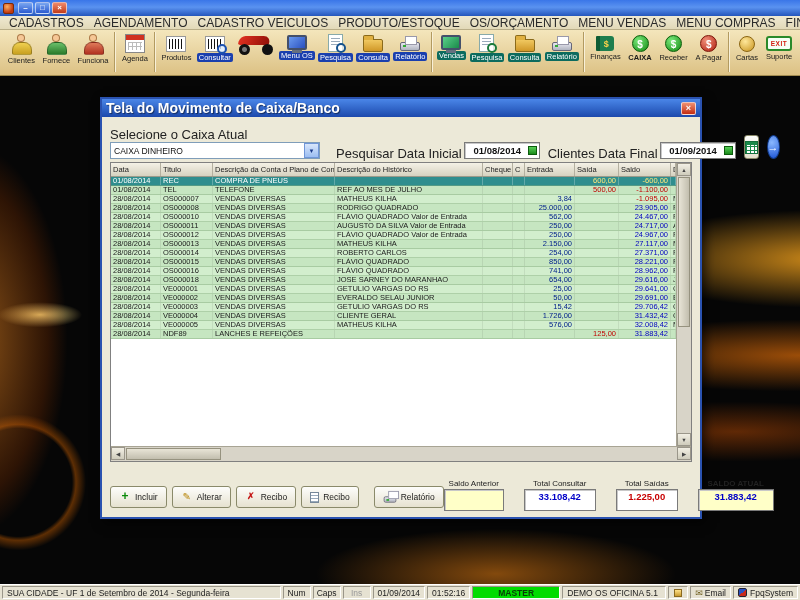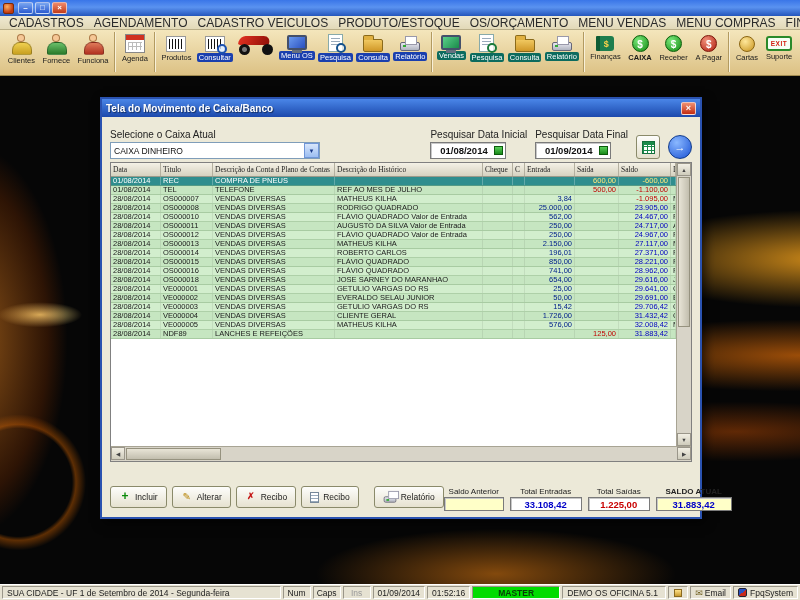--- a/index.html
+++ b/index.html
@@ -104,59 +104,59 @@
     radial-gradient(ellipse 340px 50px at 100% 55%, rgba(235,115,10,.65), transparent 72%),
     radial-gradient(ellipse 260px 40px at 92% 70%, rgba(185,75,5,.5), transparent 75%),
     radial-gradient(ellipse 240px 60px at 62% 98%, rgba(255,140,20,.5), transparent 75%),
     #060606;}
 
   
   .dialog{position:absolute;left:100px;top:21px;width:602px;height:422px;border:2px solid #2a52b0;
     background:#ece9d8;box-shadow:3px 4px 10px rgba(0,0,0,.65);display:flex;flex-direction:column;}
   .dlg-title{height:18px;flex:0 0 auto;background:linear-gradient(180deg,#4a86e8,#1c49ac);
     display:flex;align-items:center;padding:0 4px;}
-  .dlg-title-text{color:#fff;font-size:10px;font-weight:bold;flex:1 1 auto;
+  .dlg-title-text{color:#fff;font-size:14px;font-weight:bold;flex:1 1 auto;
     text-shadow:1px 1px 1px rgba(0,0,0,.5);white-space:nowrap;overflow:hidden;}
   .dlg-close{width:15px;height:13px;border-radius:2px;border:1px solid rgba(255,255,255,.7);
     background:linear-gradient(#f09070,#c22b12);color:#fff;font-size:9px;line-height:11px;
     text-align:center;font-weight:bold;}
   .dlg-close::before{content:"×";}
   .dlg-body{flex:1 1 auto;padding:5px 8px 6px 8px;display:flex;flex-direction:column;}
 
   
   .controls{height:40px;flex:0 0 auto;display:flex;align-items:flex-end;gap:8px;padding-bottom:3px;}
-  .lbl-sm{font-size:10px;color:#222;line-height:11px;white-space:nowrap;}
+  .lbl-sm{font-size:13px;color:#222;line-height:11px;white-space:nowrap;}
   .caixa-group{display:flex;flex-direction:column;gap:2px;}
   .combo{width:210px;height:17px;background:#fff;border:1px solid #7f9db9;display:flex;align-items:center;}
   .combo-text{flex:1 1 auto;font-size:8.5px;padding:0 3px;color:#111;white-space:nowrap;overflow:hidden;}
   .combo-btn{width:15px;height:15px;margin-right:0;background:linear-gradient(#d8e6fb,#9cbef2);
     border:1px solid #7096d8;font-size:6px;color:#1a3a8a;display:flex;align-items:center;justify-content:center;}
   .ctl-spacer{flex:1 1 auto;}
-  .date-group{display:flex;flex-direction:column;align-items:flex-start;gap:2px;}
+  .date-group{display:flex;align-items:flex-end;gap:2px;}
   .date-field{width:76px;height:17px;background:#fff;border:1px solid #7a7a7a;
     box-shadow:inset 1px 1px 0 #c8c8c8;display:flex;align-items:center;padding:0 2px;}
   .date-text{flex:1 1 auto;font-size:9.5px;font-weight:bold;color:#111;text-align:center;}
   .date-pick{width:9px;height:9px;background:linear-gradient(#5ad05a,#1a8a1a);border:1px solid #0c5c0c;flex:0 0 auto;}
   .tool-sq{width:24px;height:24px;border:1px solid #8a8a6a;border-radius:3px;
     background:linear-gradient(#fdfdfb,#e4e0cc);display:flex;align-items:center;justify-content:center;padding:0;}
   .ic-export{width:13px;height:13px;background:
     linear-gradient(#1a8a4a 0 3px, transparent 3px),
     repeating-linear-gradient(90deg,#1a8a4a 0 1px,transparent 1px 4px),
     repeating-linear-gradient(#1a8a4a 0 1px,transparent 1px 4px);
     background-color:#fff;border:1px solid #14703c;}
   .tool-round{width:24px;height:24px;border-radius:50%;border:1px solid #123c8c;padding:0;
     background:radial-gradient(circle at 35% 30%,#8ab8ff,#1a52d4);color:#fff;font-weight:bold;
     font-size:11px;line-height:22px;text-align:center;}
 
   
   .table-outer{flex:0 0 auto;height:300px;border:1px solid #808080;background:#fff;
     display:grid;grid-template-columns:1fr 15px;grid-template-rows:14px 1fr 15px;}
   .grid-header{grid-column:1;grid-row:1;display:grid;
     grid-template-columns:50px 52px 122px 148px 30px 12px 50px 44px 52px 1fr;
-    background:linear-gradient(#f4f1e6,#d6d2c0);border-bottom:1px solid #9a9a8a;font-family:Liberation Serif, serif;}
+    background:linear-gradient(#f4f1e6,#d6d2c0);border-bottom:1px solid #9a9a8a;}
   .hcell{font-size:7.5px;line-height:13px;color:#222;padding:0 2px;border-right:1px solid #b4b0a0;
     white-space:nowrap;overflow:hidden;}
   .grid-body{grid-column:1;grid-row:2;overflow:hidden;background:#fff;}
   .grow{display:grid;grid-template-columns:50px 52px 122px 148px 30px 12px 50px 44px 52px 1fr;
     height:9px;background:#d2eecd;border-bottom:1px solid rgba(130,170,125,.45);}
   .grow.alt{background:#c6e6c1;}
   .gcell{font-size:7.5px;line-height:8px;color:#1a1a1a;padding:0 2px;white-space:nowrap;overflow:hidden;
     border-right:1px solid rgba(0,0,0,.07);}
   .gcell.num{text-align:right;}
   .gcell.entrada{color:#00208a;}
@@ -187,25 +187,25 @@
   .ai.ic-add{color:#0a8a0a;font-weight:bold;font-size:12px;line-height:11px;text-align:center;}
   .ai.ic-add::before{content:"+";}
   .ai.ic-edit{color:#b8860b;font-size:10px;line-height:11px;text-align:center;}
   .ai.ic-edit::before{content:"✎";}
   .ai.ic-del{color:#c41414;font-weight:bold;font-size:9px;line-height:11px;text-align:center;}
   .ai.ic-del::before{content:"✗";}
   .ai.ic-receipt{width:9px;height:11px;margin-top:1px;background:repeating-linear-gradient(#fff 0 2px,#9ab 2px 3px);
     background-color:#fff;border:1px solid #789;}
   .abtn .ic-printer{width:14px !important;height:7px !important;margin:4px 0 0 0;transform:scale(.9);}
 
-  .totals{display:flex;gap:6px;align-items:flex-end;}
+  .totals{display:flex;gap:20px;align-items:flex-end;}
   .tot{display:flex;flex-direction:column;align-items:center;gap:1px;}
   .tot-lbl{font-size:8px;color:#222;white-space:nowrap;}
   .tot-lbl.strong{font-weight:bold;}
-  .tot-val{height:14px;background:#fff;border:1px solid #7a7a7a;box-shadow:inset 1px 1px 0 #c8c8c8;
+  .tot-val{height:22px;background:#fff;border:1px solid #7a7a7a;box-shadow:inset 1px 1px 0 #c8c8c8;
     font-size:9.5px;font-weight:bold;line-height:14px;text-align:center;}
   .tot-val.w1{width:60px;background:#ffffc8;}
   .tot-val.w2{width:72px;color:#0000c8;}
   .tot-val.w3{width:62px;color:#c80000;}
   .tot-val.w4{width:76px;background:#ffffc8;color:#0000c8;}
 
   
   .statusbar{height:16px;flex:0 0 auto;background:#e6e2d2;border-top:1px solid #fff;
     display:flex;align-items:stretch;gap:2px;padding:1px 2px;}
   .seg{border:1px solid;border-color:#9a9689 #fff #fff #9a9689;background:#e6e2d2;
@@ -359,21 +359,21 @@
           </div>
           <div class="ctl-spacer"></div>
           <div class="date-group">
             <div class="lbl-sm">Pesquisar Data Inicial</div>
             <div class="date-field">
               <span class="date-text">01/08/2014</span>
               <span class="date-pick"></span>
             </div>
           </div>
           <div class="date-group">
-            <div class="lbl-sm">Pesquisar Data Final</div>
+            <div class="lbl-sm">Clientes Data Final</div>
             <div class="date-field">
               <span class="date-text">01/09/2014</span>
               <span class="date-pick"></span>
             </div>
           </div>
           <button class="tool-sq">
               <span class="ic-export"></span>
             </button>
           <button class="tool-round"><span>→</span></button>
         </div>
@@ -488,21 +488,21 @@
                 <span class="gcell c8 num saldo">27.117,00</span>
                 <span class="gcell c9">M</span>
               </div>
               <div class="grow">
                 <span class="gcell c0">28/08/2014</span>
                 <span class="gcell c1">OS000014</span>
                 <span class="gcell c2">VENDAS DIVERSAS</span>
                 <span class="gcell c3">ROBERTO CARLOS</span>
                 <span class="gcell c4"></span>
                 <span class="gcell c5"></span>
-                <span class="gcell c6 num entrada">196,01</span>
+                <span class="gcell c6 num entrada">254,00</span>
                 <span class="gcell c7 num saida"></span>
                 <span class="gcell c8 num saldo">27.371,00</span>
                 <span class="gcell c9">RO</span>
               </div>
               <div class="grow alt">
                 <span class="gcell c0">28/08/2014</span>
                 <span class="gcell c1">OS000015</span>
                 <span class="gcell c2">VENDAS DIVERSAS</span>
                 <span class="gcell c3">FLÁVIO QUADRADO</span>
                 <span class="gcell c4"></span>
@@ -645,21 +645,21 @@
                 <span class="ai ic-printer"></span>
                 <span>Relatório</span>
               </button>
             </div>
           <div class="totals">
             <div class="tot">
               <div class="tot-lbl">Saldo Anterior</div>
               <div class="tot-val w1"></div>
             </div>
             <div class="tot">
-              <div class="tot-lbl">Total Entradas</div>
+              <div class="tot-lbl">Total Consultar</div>
               <div class="tot-val w2">33.108,42</div>
             </div>
             <div class="tot">
               <div class="tot-lbl">Total Saídas</div>
               <div class="tot-val w3">1.225,00</div>
             </div>
             <div class="tot">
               <div class="tot-lbl strong">SALDO ATUAL</div>
               <div class="tot-val w4">31.883,42</div>
             </div>

